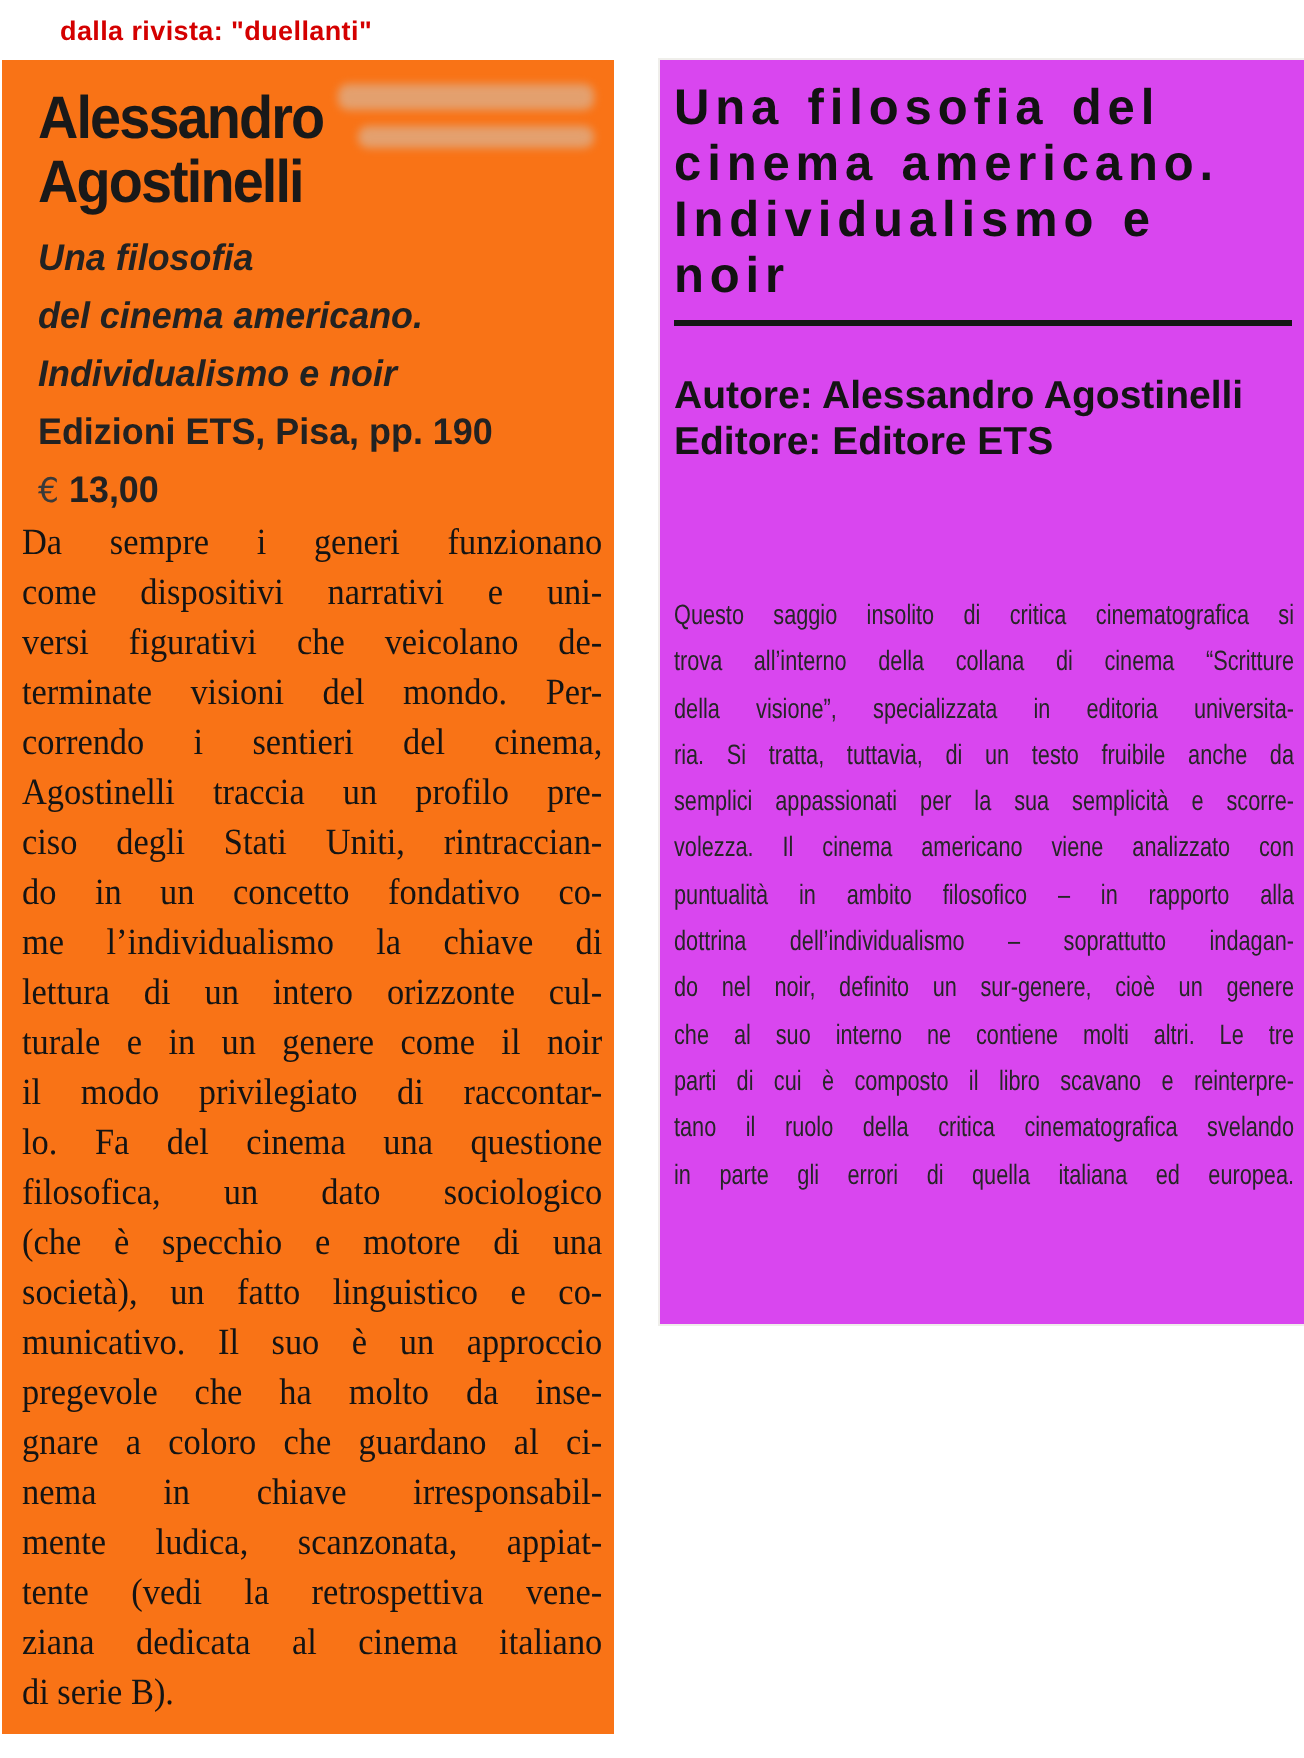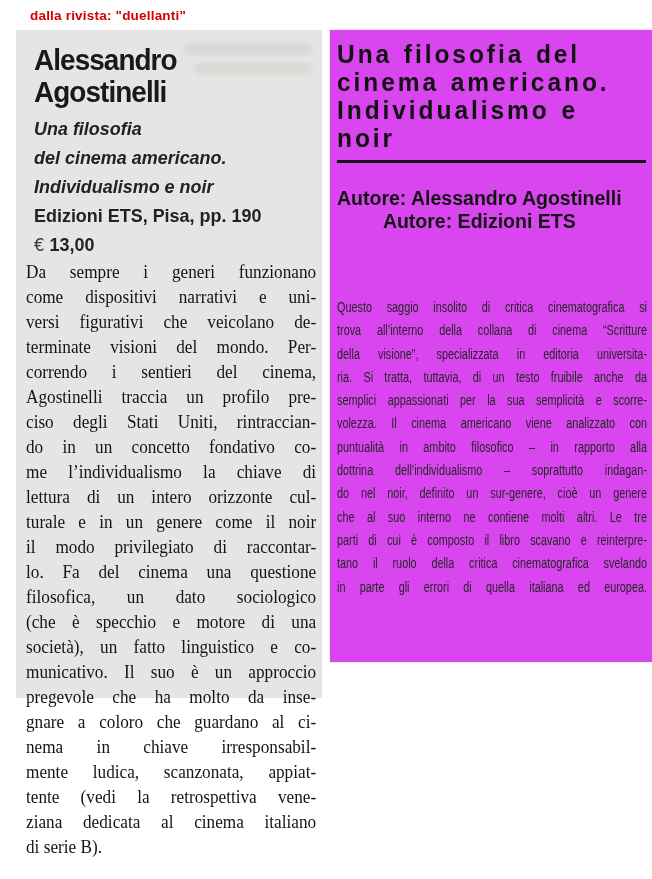--- a/index.html
+++ b/index.html
@@ -13,22 +13,22 @@
   .src-label{
     position:absolute;top:8px;
     font-size:13.5px;font-weight:bold;letter-spacing:.2px;
     color:#d40000;white-space:nowrap;
   }
   .src-left{left:30px;}
   .src-right{left:343px;margin-top:40px;}
 
   
   .left-scan{
-    position:absolute;left:16px;top:30px;width:306px;height:668px;
-    background:#e5e5e5;
+    position:absolute;left:1px;top:30px;width:306px;height:837px;
+    background:#f97316;
   }
   .bleed{position:absolute;left:168px;top:8px;width:128px;height:64px;opacity:.5;}
   .bleed i{
     display:block;height:11px;margin:4px 0 8px 10px;border-radius:5px;
     background:#cfcdc6;filter:blur(2px);
   }
   .bleed i:first-child{margin-left:0;height:13px;}
   .author{
     position:absolute;left:18px;top:14px;margin:0;
     font-size:30px;line-height:32px;font-weight:bold;letter-spacing:-1px;
@@ -64,21 +64,20 @@
     letter-spacing:3px;word-spacing:2px;color:#121212;
     transform:scaleX(.98);transform-origin:left top;white-space:nowrap;
   }
   .rule{
     position:absolute;left:7px;top:130px;width:309px;height:3px;background:#161616;
   }
   .meta{
     position:absolute;left:7px;top:157px;
     font-size:19.5px;line-height:22.5px;font-weight:bold;color:#141414;
     white-space:nowrap;
-    text-align:center;
   }
   .body-right{
     position:absolute;left:7px;top:266px;width:400px;
     font-family:"Liberation Sans", sans-serif;
     font-size:14px;line-height:23.3px;color:#262626;
     transform:scaleX(.775);transform-origin:left top;
   }
   .body-right .jline{height:23.3px;}
 </style>
 </head>
@@ -143,21 +142,21 @@
   <h2 class="rtitle">
       <div class="t-line">Una filosofia del</div>
       <div class="t-line">cinema americano.</div>
       <div class="t-line">Individualismo e</div>
       <div class="t-line">noir</div>
     </h2>
   <div class="rule"></div>
 
   <div class="meta">
       <div class="m-line">Autore: Alessandro Agostinelli</div>
-      <div class="m-line">Autore: Edizioni ETS</div>
+      <div class="m-line">Editore: Editore ETS</div>
     </div>
 
   <div class="body-right">
       <div class="jline">Questo saggio insolito di critica cinematografica si</div>
       <div class="jline">trova all’interno della collana di cinema “Scritture</div>
       <div class="jline">della visione”, specializzata in editoria universita-</div>
       <div class="jline">ria. Si tratta, tuttavia, di un testo fruibile anche da</div>
       <div class="jline">semplici appassionati per la sua semplicità e scorre-</div>
       <div class="jline">volezza. Il cinema americano viene analizzato con</div>
       <div class="jline">puntualità in ambito filosofico – in rapporto alla</div>

